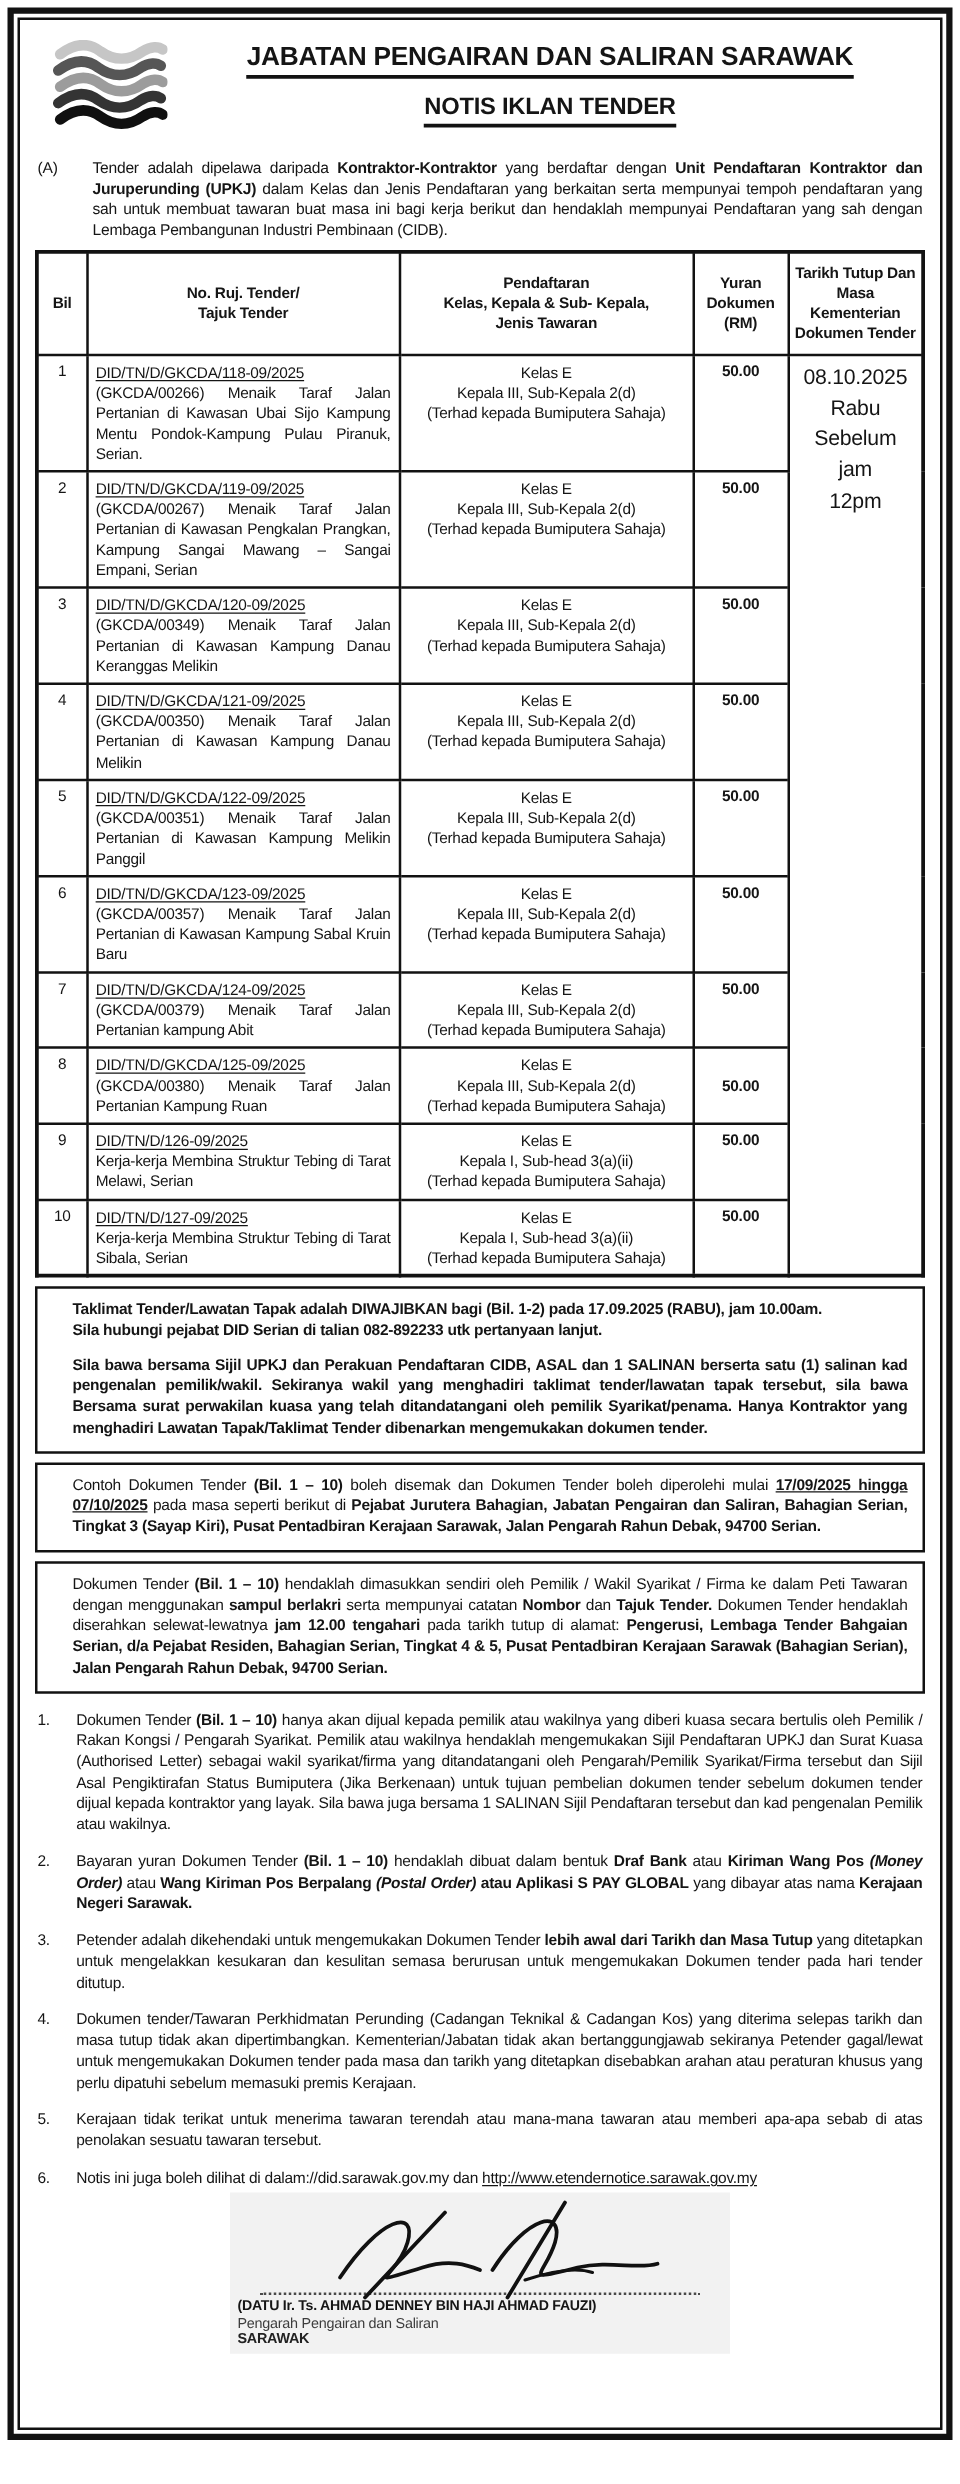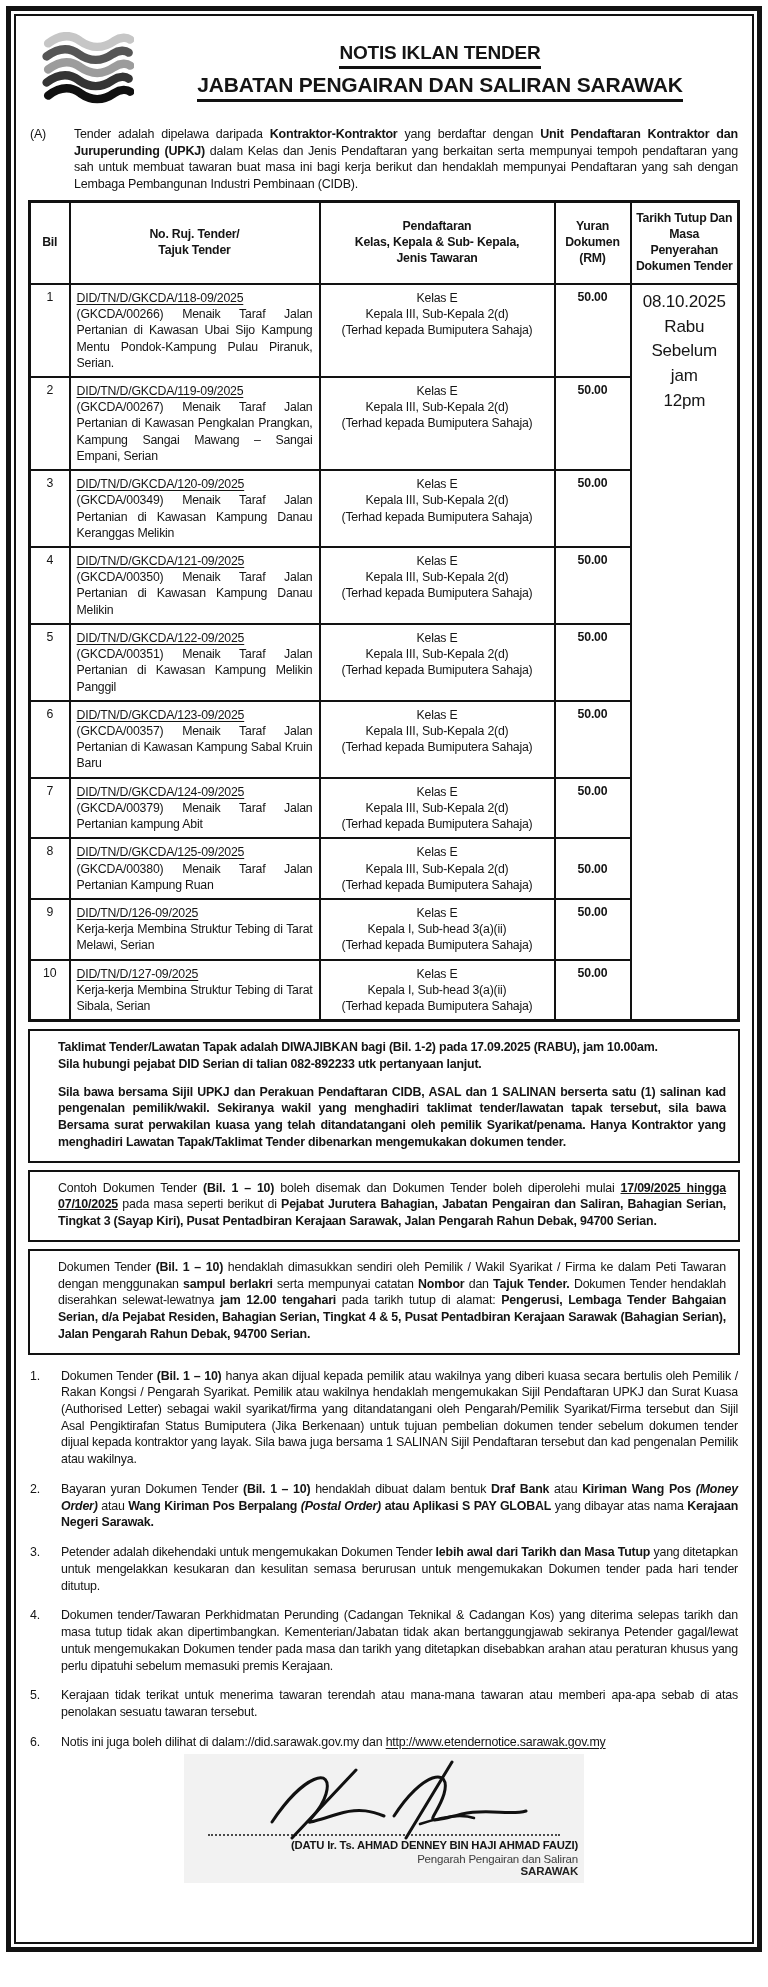--- a/index.html
+++ b/index.html
@@ -70,21 +70,21 @@
   .bold-all p { font-weight: 700; }
   .jtext { text-align: justify; }
   
   .notes { margin: 12px 2px 0 2px; font-size: 12.4px; line-height: 1.35; }
   .note { display: flex; gap: 9px; margin-top: 13px; }
   .note .num { width: 22px; flex: none; }
   .note .body { flex: 1; text-align: justify; }
   .doc-link { color: #151515; text-decoration: none; cursor: pointer; }
   .doc-link.underline { text-decoration: underline; text-underline-offset: 2px; }
   
-  .sig-block { width: 400px; margin: 4px auto 0 auto; text-align: right; background: #f2f2f2; padding: 2px 6px 6px 6px; }
+  .sig-block { width: 400px; margin: 4px auto 0 auto; text-align: left; background: #f2f2f2; padding: 2px 6px 6px 6px; }
   .sig-art { display: block; margin: 0 auto; }
   .dotted-rule { border-top: 2px dotted #4a4a4a; width: 352px; margin: -6px auto 3px auto; }
   .sig-name { font-size: 11.3px; font-weight: 700; }
   .sig-pos { font-size: 11.5px; color: #3d3d3d; margin-top: 2px; }
   .sig-region { font-size: 11.5px; font-weight: 700; color: #222; }
 </style>
 </head>
 <body>
 
 <div class="sheet">
@@ -94,22 +94,22 @@
       <div class="logo-wrap">
         <svg width="92" height="78" viewBox="0 0 120 100">
           <path d="M8,14 C24,2 38,2 50,11 C64,21 80,21 94,11 C103,5 111,6 115,9" fill="none" stroke="#c6c6c6" stroke-width="11" stroke-linecap="round"></path>
           <path d="M6,31 C22,19 36,19 48,28 C62,38 78,38 92,28 C101,22 109,23 113,26" fill="none" stroke="#565656" stroke-width="11" stroke-linecap="round"></path>
           <path d="M8,48 C24,36 38,36 50,45 C64,55 80,55 94,45 C103,39 111,40 115,43" fill="none" stroke="#9c9c9c" stroke-width="11" stroke-linecap="round"></path>
           <path d="M6,65 C22,53 36,53 48,62 C62,72 78,72 92,62 C101,56 109,57 113,60" fill="none" stroke="#343434" stroke-width="11" stroke-linecap="round"></path>
           <path d="M8,82 C24,70 38,70 50,79 C64,89 80,89 94,79 C103,73 111,74 115,77" fill="none" stroke="#101010" stroke-width="11" stroke-linecap="round"></path>
         </svg>
       </div>
       <div class="titles">
+        <div><span class="org-title">JABATAN PENGAIRAN DAN SALIRAN SARAWAK</span></div>
         <div><span class="notice-title">NOTIS IKLAN TENDER</span></div>
-        <div><span class="org-title">JABATAN PENGAIRAN DAN SALIRAN SARAWAK</span></div>
       </div>
     </div>
 
     <div class="intro">
       <div class="label">(A)</div>
       <div class="text">Tender adalah dipelawa daripada <b>Kontraktor-Kontraktor</b> yang berdaftar dengan <b>Unit Pendaftaran Kontraktor dan Juruperunding (UPKJ)</b> dalam Kelas dan Jenis Pendaftaran yang berkaitan serta mempunyai tempoh pendaftaran yang sah untuk membuat tawaran buat masa ini bagi kerja berikut dan hendaklah mempunyai Pendaftaran yang sah dengan Lembaga Pembangunan Industri Pembinaan (CIDB).</div>
     </div>
 
     <table class="tenders">
       <colgroup>
@@ -124,21 +124,21 @@
           <th>Bil</th>
           <th>No. Ruj. Tender/
 Tajuk Tender</th>
           <th>Pendaftaran
 Kelas, Kepala &amp; Sub- Kepala,
 Jenis Tawaran</th>
           <th>Yuran
 Dokumen
 (RM)</th>
           <th>Tarikh Tutup Dan
-Masa Penyerahan
+Masa Kementerian
 Dokumen Tender</th>
         </tr>
       </thead>
       <tbody>
         <tr>
           <td class="c-bil">1</td>
           <td class="c-ref">
             <div class="ref-no">DID/TN/D/GKCDA/118-09/2025</div>
             <div class="ref-title">(GKCDA/00266) Menaik Taraf Jalan Pertanian di Kawasan Ubai Sijo Kampung Mentu Pondok-Kampung Pulau Piranuk, Serian.</div>
           </td>

